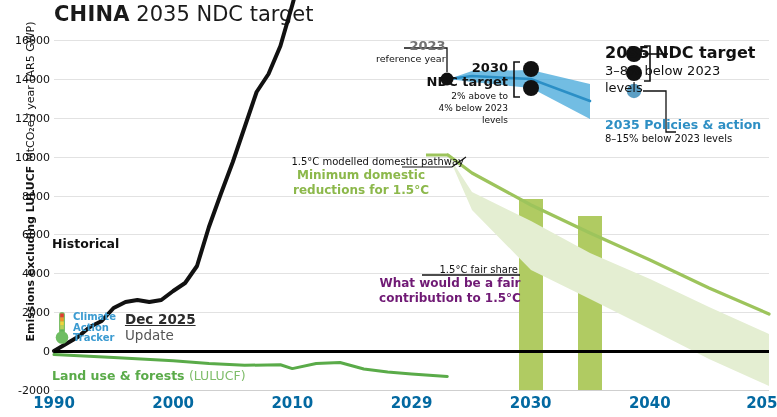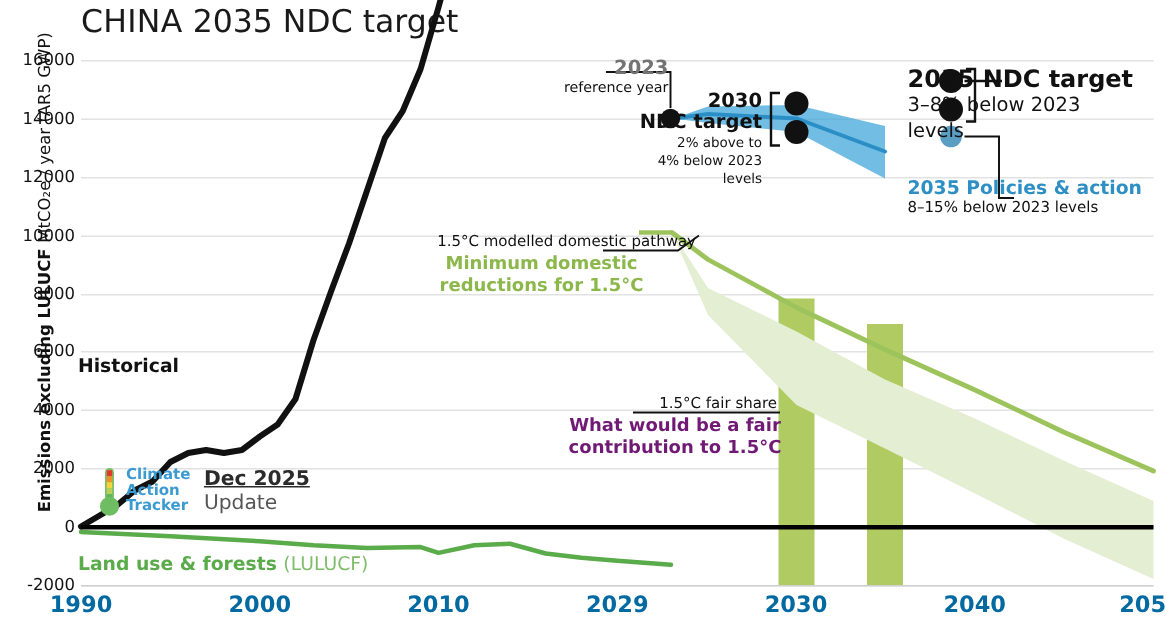--- a/index.html
+++ b/index.html
@@ -10,21 +10,21 @@
     overflow:hidden;
     position:relative;
   }
   #root{position:relative;width:777px;height:417px;}
 
   
   .title{
     position:absolute;left:54px;top:2px;
     font-size:21px;color:#1a1a1a;white-space:nowrap;
   }
-  .title .strong{font-weight:normal;letter-spacing:.2px;}
+  .title .strong{font-weight:bold;letter-spacing:.2px;}
   .title .light{font-weight:normal;}
 
   
   .ylabel{
     position:absolute;
     left:-150px;top:175px;
     width:360px;
     transform:rotate(-90deg);
     transform-origin:center center;
     text-align:center;
@@ -114,21 +114,21 @@
 
   .anno-hist{
     left:52px;top:236px;font-size:12.5px;font-weight:bold;color:#111;
   }
   .anno-lulucf{
     left:52px;top:368px;font-size:12.5px;font-weight:bold;color:#5aab49;
   }
   .anno-lulucf .paren{font-weight:normal;color:#7fbd6a;}
 
   
-  #cat{position:absolute;left:66px;top:311px;display:flex;align-items:center;}
+  #cat{position:absolute;left:55px;top:311px;display:flex;align-items:center;}
   #cat .therm{position:relative;width:14px;height:34px;margin-right:4px;}
   #cat .logotext{
     font-size:10px;font-weight:bold;line-height:1.08;color:#3b9bd1;
   }
   #cat .date{
     margin-left:9px;font-size:13.5px;line-height:1.18;color:#2b2b2b;
   }
   #cat .date .b{font-weight:bold;text-decoration:underline;}
   #cat .date .n{font-weight:normal;color:#555;}
 </style>

